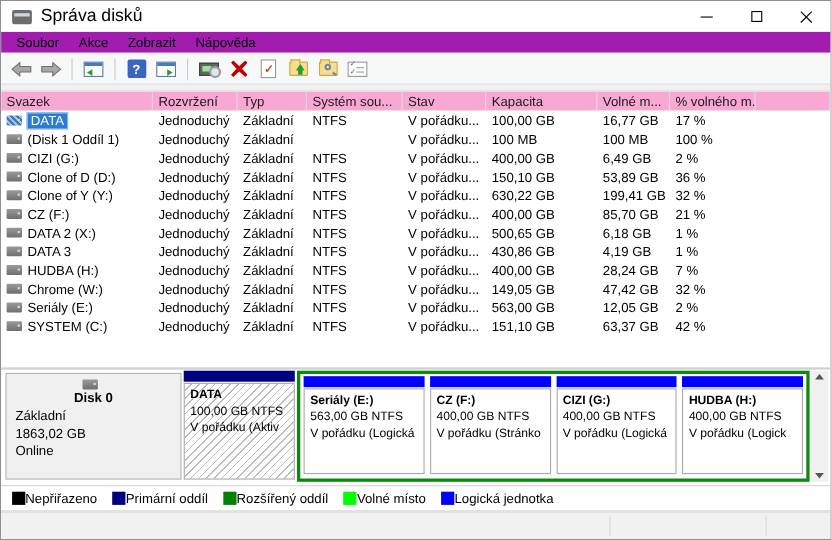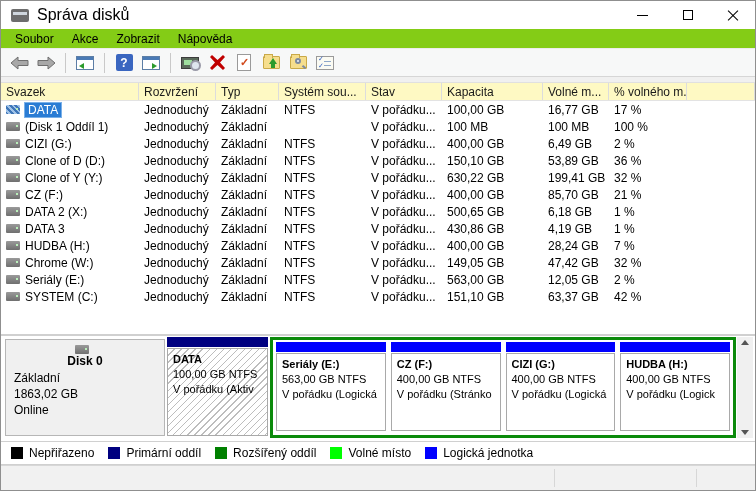--- a/index.html
+++ b/index.html
@@ -14,21 +14,21 @@
   .win-controls { margin-left:auto; display:flex; height:100%; }
   .win-btn { width:45px; height:100%; display:flex; align-items:center; justify-content:center; }
   .glyph-min { width:11px; height:1px; background:#000; }
   .glyph-max { width:10px; height:10px; border:1px solid #000; }
   .glyph-close { position:relative; width:11px; height:11px; }
   .glyph-close::before,.glyph-close::after { content:""; position:absolute; left:-1px; top:5px; width:14px; height:1px; background:#000; }
   .glyph-close::before { transform:rotate(45deg); }
   .glyph-close::after { transform:rotate(-45deg); }
 
   
-  .menubar { height:19px; display:flex; align-items:center; background:#84cc16; font-size:12px; flex:0 0 auto; }
+  .menubar { height:19px; display:flex; align-items:center; background:#a21caf; font-size:12px; flex:0 0 auto; }
   .menu-item { padding:2px 9px; color:#000; }
   .menu-item:first-child { margin-left:5px; }
 
   
   .toolbar { height:29px; background:#f7f8f8; border-top:1px solid #ececec; border-bottom:1px solid #d6d6d6; display:flex; align-items:center; padding-left:6px; gap:3px; flex:0 0 auto; }
   .tb-sep { width:1px; height:20px; background:#c9c9c9; margin:0 4px; }
   .tb-btn { width:24px; height:22px; display:flex; align-items:center; justify-content:center; }
   .win-mini { width:18px; height:14px; background:#fff; border:1px solid #5c7ea6; position:relative; }
   .win-mini::before { content:""; position:absolute; left:0; right:0; top:0; height:3px; background:#4a7ab5; }
   .win-mini .tri-l { position:absolute; left:2px; top:6px; width:0; height:0; border-top:3px solid transparent; border-bottom:3px solid transparent; border-right:5px solid #2c9b2c; }
@@ -47,21 +47,21 @@
   .folder-ic .mag-h { position:absolute; left:11px; top:9px; width:4px; height:2px; background:#7d8aa0; transform:rotate(40deg); }
   .list-ic { width:18px; height:14px; background:#fbfbf3; border:1px solid #9a9a9a; position:relative; }
   .list-ic::before { content:"✓\A✓"; white-space:pre; position:absolute; left:1px; top:-2px; font-size:7px; line-height:7px; color:#3a66c0; }
   .list-ic::after { content:""; position:absolute; right:2px; top:4px; width:7px; height:1px; background:#8ea7c9; box-shadow:0 4px 0 #8ea7c9; }
 
   
   .strip { height:6px; background:#f0f0f0; border-bottom:1px solid #e0e0e0; flex:0 0 auto; }
 
   
   .listview { flex:0 0 auto; height:251px; background:#fff; overflow:hidden; }
-  .lv-header { display:flex; height:18px; background:#fef9c3; border-bottom:1px solid #e3e3e3; font-size:12px; color:#1a1a1a; }
+  .lv-header { display:flex; height:18px; background:#f9a8d4; border-bottom:1px solid #e3e3e3; font-size:12px; color:#1a1a1a; }
   .lv-header .cell { border-right:1px solid #dcdcdc; display:flex; align-items:center; padding-left:5px; overflow:hidden; white-space:nowrap; }
   .lv-row { display:flex; height:17px; font-size:12px; color:#000; align-items:center; }
   .lv-row .cell { display:flex; align-items:center; padding-left:5px; overflow:hidden; white-space:nowrap; height:100%; }
   .c1{width:138px;} .c2{width:77px;} .c3{width:63px;} .c4{width:87px;} .c5{width:76px;} .c6{width:101px;} .c7{width:66px;} .c8{width:78px;} .c9{flex:1;}
   .vol-icon { width:14px; height:9px; flex:0 0 auto; margin-right:5px; background:linear-gradient(#9a9a9a,#6f6f6f); border-radius:1px; position:relative; }
   .vol-icon::after { content:""; position:absolute; right:2px; top:3px; width:2px; height:2px; background:#baf0ba; }
   .vol-icon.sel { background:repeating-linear-gradient(45deg,#3f76b8 0 2px,#9fc2e8 2px 4px); }
   .sel-label { background:#2a7cd4; color:#fff; padding:0 3px; outline:1px solid #7ab0e8; }
 
   
@@ -79,21 +79,21 @@
   .extended { position:absolute; left:269px; top:1px; width:466px; height:101px; border:3px solid #0b8a0b; background:#fff; display:flex; gap:5px; padding:2px 3px; }
   .log-part { flex:1; position:relative; }
   .log-part .part-bar { height:10px; }
   .log-part .part-body { height:78px; }
   .vscroll { position:absolute; right:2px; top:1px; width:16px; height:101px; background:#f0f0f0; display:flex; flex-direction:column; justify-content:space-between; align-items:center; }
   .arr-up { margin-top:3px; width:0; height:0; border-left:4px solid transparent; border-right:4px solid transparent; border-bottom:5px solid #555; }
   .arr-dn { margin-bottom:3px; width:0; height:0; border-left:4px solid transparent; border-right:4px solid transparent; border-top:5px solid #555; }
 
   
   .legend { flex:0 0 auto; height:24px; border-top:1px solid #d0d0d0; border-bottom:1px solid #d0d0d0; background:#ffffff; display:flex; align-items:center; padding-left:10px; gap:14px; font-size:12px; }
-  .legend-item { display:flex; align-items:center; gap:6px; }
+  .legend-item { display:flex; align-items:center; gap:0; }
   .swatch { width:12px; height:12px; flex:0 0 auto; }
 
   
   .statusbar { flex:1; background:#f1f1f1; border-top:1px solid #d7d7d7; position:relative; }
   .sb-sep { position:absolute; top:3px; bottom:3px; width:1px; background:#d7d7d7; }
   .sb-sep.s1 { left:553px; } .sb-sep.s2 { left:695px; }
 
   .arrow-svg { display:block; }
 </style>
 </head>

